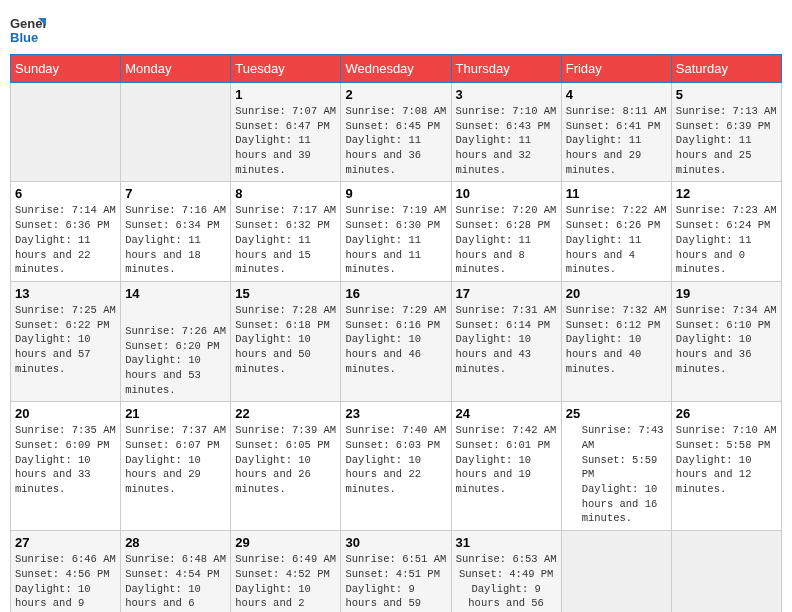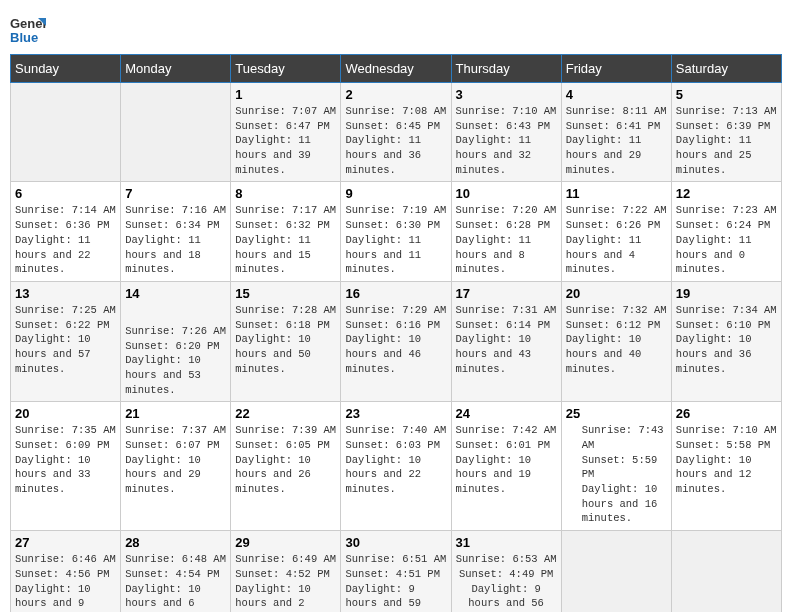--- a/index.html
+++ b/index.html
@@ -38,21 +38,21 @@
     .location {
       font-size: 16px;
       color: #444;
     }
     table {
       width: 100%;
       border-collapse: collapse;
       font-size: 11px;
     }
     thead tr th {
-      background-color: #404040;
+      background-color: #ef4444;
       color: #fff;
       padding: 6px 4px;
       text-align: left;
       font-weight: normal;
       font-size: 13px;
       border: 1px solid #2c7abd;
     }
     tbody tr td {
       border: 1px solid #ccc;
       vertical-align: top;

